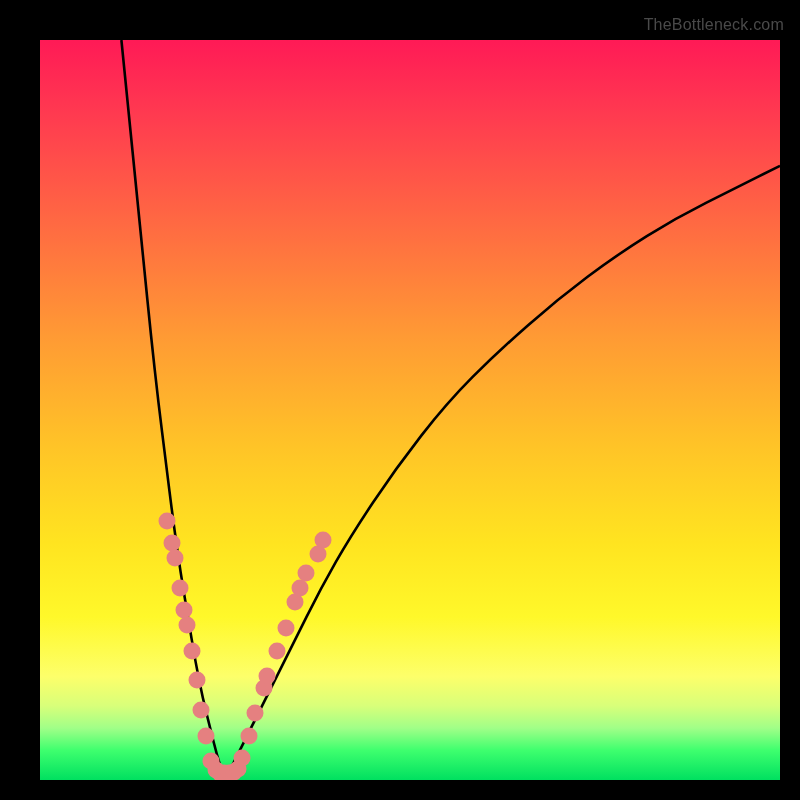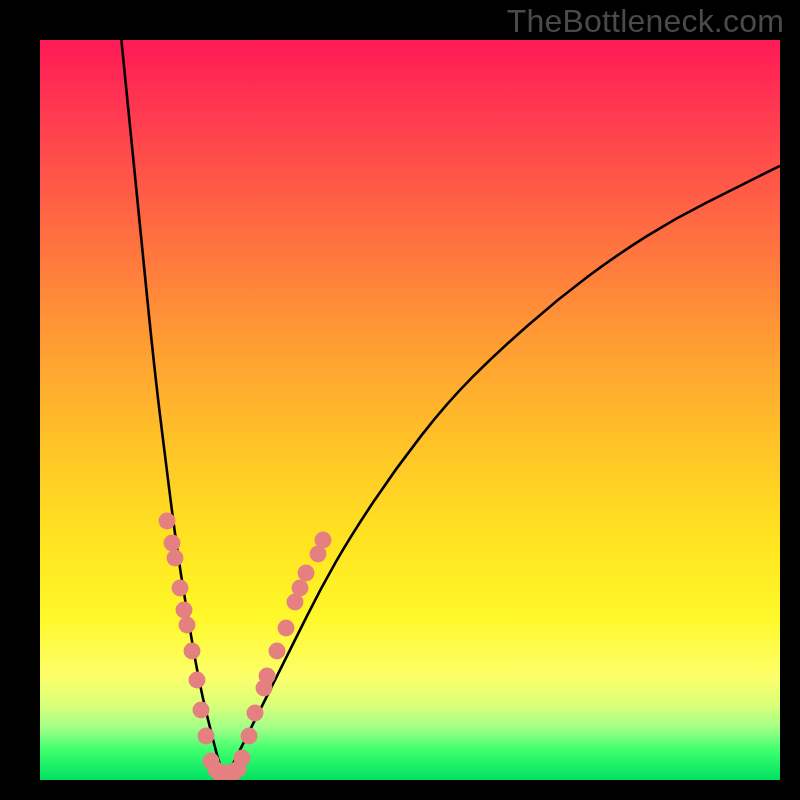--- a/index.html
+++ b/index.html
@@ -39,24 +39,24 @@
       #fff82a 78%,
       #fdff6a 86%,
       #d8ff7a 90%,
       #a0ff88 93%,
       #3eff6e 96%,
       #00e060 100%
     );
   }
   .watermark {
     position: absolute;
-    top: 3px;
+    top: 16px;
     right: 16px;
     color: #4a4a4a;
-    font-size: 32px;
+    font-size: 16px;
     font-weight: 500;
     letter-spacing: 0.2px;
   }
   svg.curves {
     position: absolute;
     inset: 0;
   }
   .pt {
     position: absolute;
     width: 17px;

